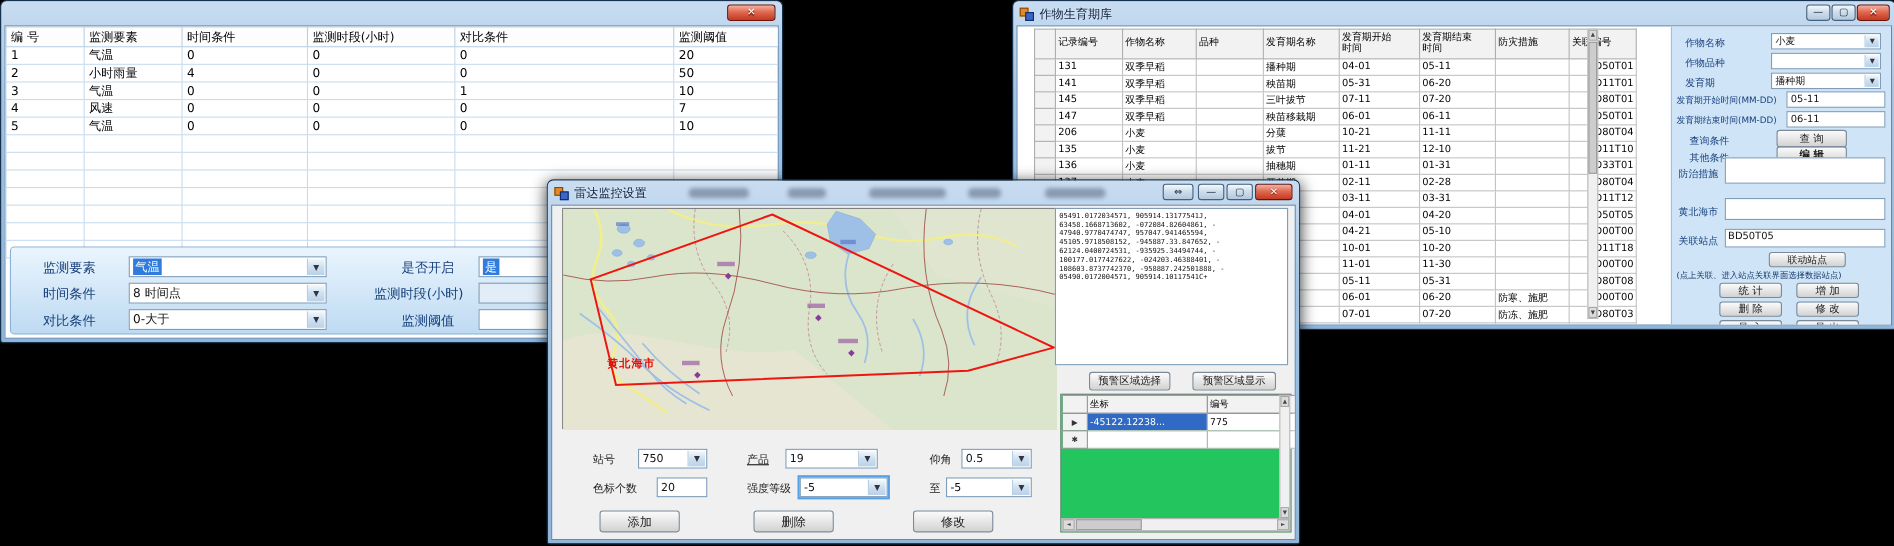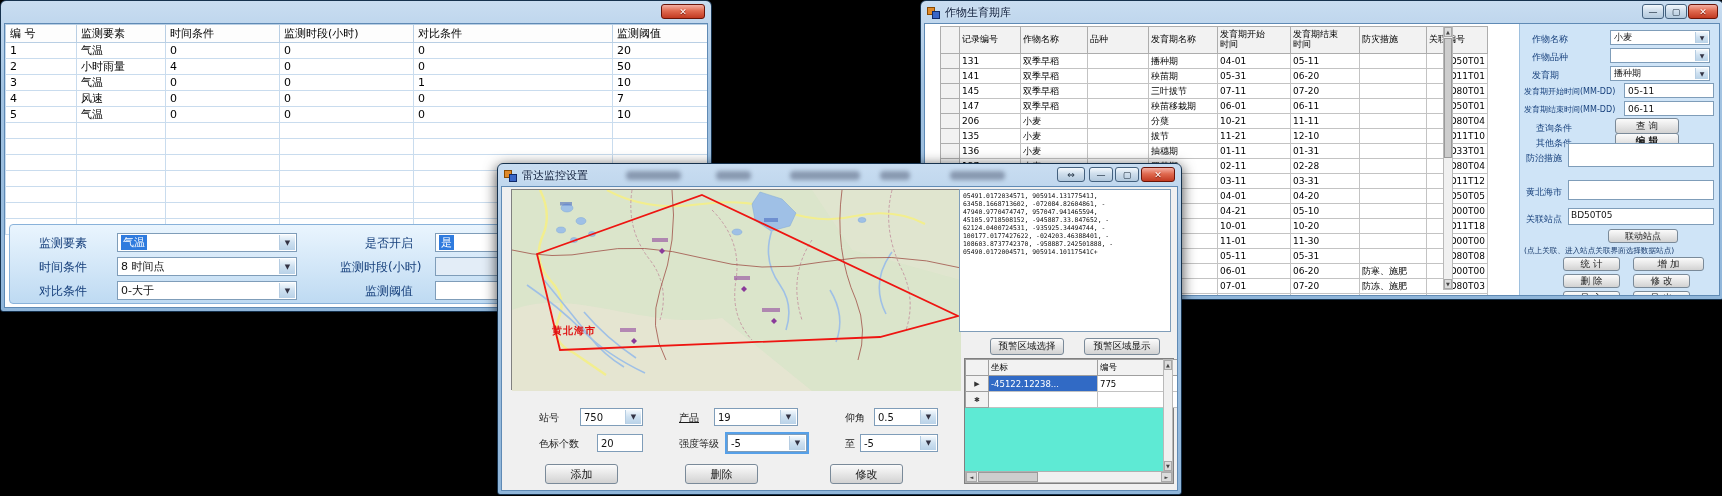--- a/index.html
+++ b/index.html
@@ -88,21 +88,21 @@
   
   #middle-window{left:497px;top:163px;width:683px;height:330px;z-index:3;}
   #middle-window .client{background:#f0f0f0;}
   .blur-blob{position:absolute;top:7px;height:9px;border-radius:4px;background:rgba(55,65,90,.42);filter:blur(2px);}
   #mw-btns{position:absolute;right:6px;top:3px;display:flex;gap:2px;}
   #mw-btns .winbtn{width:24px;}
   #mw-btns .winbtn.close{width:34px;}
   #mw-swap{position:absolute;right:96px;top:3px;width:28px;}
   #coords-box{background:#fff;border:1px solid #7f9db9;font-family:"DejaVu Sans Mono","Liberation Mono",monospace;
     font-size:6.4px;line-height:8px;white-space:pre-wrap;word-break:break-all;color:#101010;padding:2px 1px 2px 3px;overflow:hidden;}
-  #area-grid-wrap{background:#5eead4;border:1px solid #808080;}
+  #area-grid-wrap{background:#22c55e;border:1px solid #808080;}
   #area-grid{border-collapse:collapse;table-layout:fixed;width:200px;}
   #area-grid th,#area-grid td{border:1px solid #c2c2c2;font-size:8.5px;font-weight:normal;height:15px;
     padding:0 2px;overflow:hidden;white-space:nowrap;background:#fff;text-align:left;color:#000;}
   #area-grid th{background:#f2f2f2;border-color:#9f9f9f;}
   #area-grid td.sel-col,#area-grid th.sel-col{background:#f2f2f2;border-color:#9f9f9f;text-align:center;font-size:7px;color:#333;}
   #area-grid th:nth-child(1){width:18px}#area-grid th:nth-child(2){width:104px}#area-grid th:nth-child(3){width:78px}
   #area-grid td.cell-selected{background:#316ac5;color:#fff;}
   .hscroll{position:absolute;height:12px;background:#f0f0f0;border:1px solid #b0b0b0;box-sizing:border-box;}
   .hscroll .arr{position:absolute;top:0;bottom:0;width:11px;background:#dcdcdc;border:1px solid #a8a8a8;
     font-size:5px;display:flex;align-items:center;justify-content:center;color:#444;box-sizing:border-box;}
@@ -542,21 +542,21 @@
         <div class="tarea abs" style="left:48px;top:184px;width:146px;height:17px;">
           <span>BD50T05</span>
         </div>
         <div class="btn3d abs" style="left:88px;top:205px;width:70px;height:14px;font-size:9px;">
           <span>联动站点</span>
         </div>
         <span class="hint abs" style="left:4px;top:222px;">(点上关联、进入站点关联界面选择数据站点)</span>
         <div class="btn3d abs" style="left:43px;top:233px;width:57px;height:14px;">
             <span>统 计</span>
           </div>
-        <div class="btn3d abs" style="left:113px;top:233px;width:71px;height:14px;">
+        <div class="btn3d abs" style="left:113px;top:233px;width:57px;height:14px;">
             <span>增 加</span>
           </div>
         <div class="btn3d abs" style="left:43px;top:250px;width:57px;height:14px;">
             <span>删 除</span>
           </div>
         <div class="btn3d abs" style="left:113px;top:250px;width:57px;height:14px;">
             <span>修 改</span>
           </div>
         <div class="btn3d abs" style="left:43px;top:267px;width:57px;height:14px;">
             <span>导 入</span>

